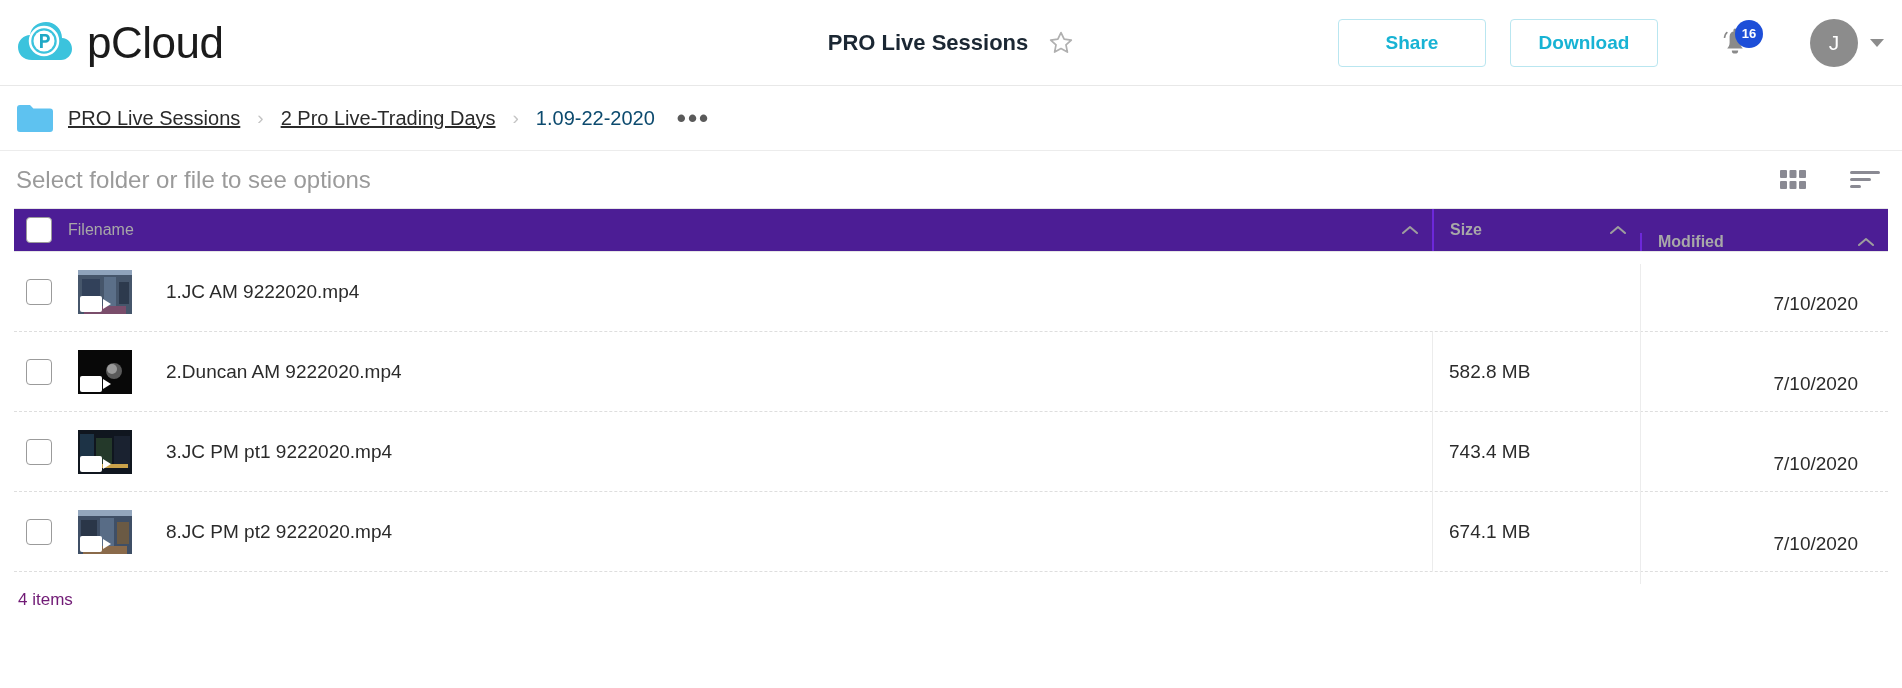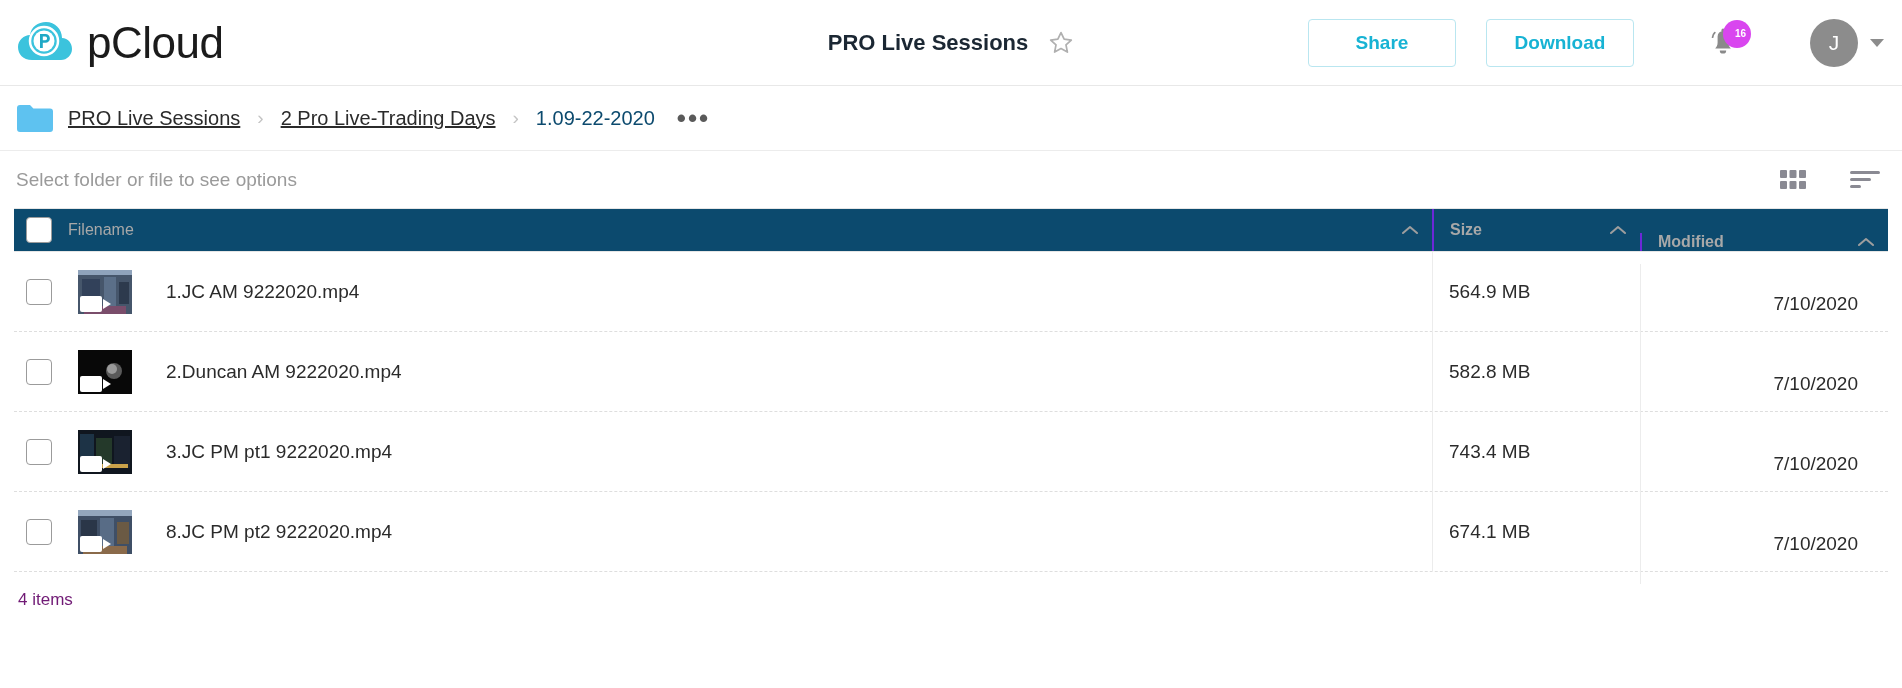--- a/index.html
+++ b/index.html
@@ -48,57 +48,57 @@
     font-weight: bold;
     color: #1b2733;
   }
   .star-icon { width: 26px; height: 26px; display: block; cursor: pointer; }
 
   .actions {
     position: absolute;
     right: 18px;
     display: flex;
     align-items: center;
-    gap: 16px;
+    gap: 4px;
   }
   .btn-outline {
     min-width: 148px;
     height: 48px;
     line-height: 46px;
     text-align: center;
     border: 1px solid #b9e6f0;
     border-radius: 4px;
     background: #ffffff;
     color: #17b3d4;
     font-size: 19px;
     font-weight: bold;
     font-family: "Liberation Sans", sans-serif;
     cursor: pointer;
     padding: 0 16px;
   }
-  .btn-outline + .btn-outline { margin-left: 14px; }
+  .btn-outline + .btn-outline { margin-left: 20px; }
 
   .bell-wrap {
     position: relative;
     margin-left: 58px;
     width: 34px; height: 38px;
     cursor: pointer;
   }
   .bell-icon { width: 30px; height: 32px; display: block; margin-top: 4px; }
   .bell-badge {
     position: absolute;
     top: -4px; left: 15px;
     min-width: 28px; height: 28px;
     border-radius: 14px;
-    background: #d946ef;
+    background: #1d4ed8;
     color: #ffffff;
-    font-size: 10px;
+    font-size: 13px;
     font-weight: bold;
     line-height: 28px;
-    text-align: right;
+    text-align: center;
     padding: 0 5px;
   }
   .avatar-wrap {
     display: flex;
     align-items: center;
     margin-left: 52px;
     gap: 12px;
     cursor: pointer;
   }
   .avatar {
@@ -157,37 +157,37 @@
 
   
   .options-bar {
     height: 58px;
     border-top: 1px solid #ececec;
     display: flex;
     align-items: center;
     padding: 0 22px 0 16px;
   }
   .options-hint {
-    font-size: 19px;
+    font-size: 24px;
     color: #9a9a9a;
   }
   .view-icons {
     margin-left: auto;
     display: flex;
     align-items: center;
     gap: 44px;
   }
   .view-icon { display: block; cursor: pointer; }
 
   
   .table { width: 100%; }
   .thead {
     display: flex;
     height: 44px;
-    background: #0c4a6e;
+    background: #4c1d95;
     border-top: 1px solid #e6e6e6;
     border-bottom: 1px solid #e6e6e6;
     margin: 0 14px;
     width: calc(100% - 28px);
   }
   .col-name  { flex: 1 1 auto; display: flex; align-items: center; min-width: 0; }
   .col-size  { width: 208px; flex: none; display: flex; align-items: center; }
   .col-mod   { width: 248px; flex: none; display: flex; align-items: center; margin-top: 24px; }
 
   .thead .col-size, .thead .col-mod { border-left: 2px solid #6d28d9; font-weight: bold; }
@@ -397,23 +397,20 @@
           <rect x="4" y="9" width="18" height="26" fill="#32415a"></rect>
           <rect x="26" y="7" width="12" height="30" fill="#5b6f88"></rect>
           <rect x="41" y="12" width="10" height="22" fill="#2d3a4d"></rect>
           <rect x="6" y="36" width="42" height="8" fill="#7a4d6b"></rect>
         </svg>
         <span class="play-badge"></span>
         <span class="play-tri"></span>
       </span>
       <span class="fname">1.JC AM 9222020.mp4</span>
     </div>
-    <div class="col-size">
-      <span class="cell-val">564.9 MB</span>
-    </div>
     <div class="col-mod">
       <span class="cell-val">7/10/2020</span>
     </div>
   </div>
 
   <div class="trow">
     <div class="col-name">
       <span class="cb"></span>
       <span class="thumb-wrap">
         <svg class="thumb-img" viewBox="0 0 54 44" preserveAspectRatio="none">

